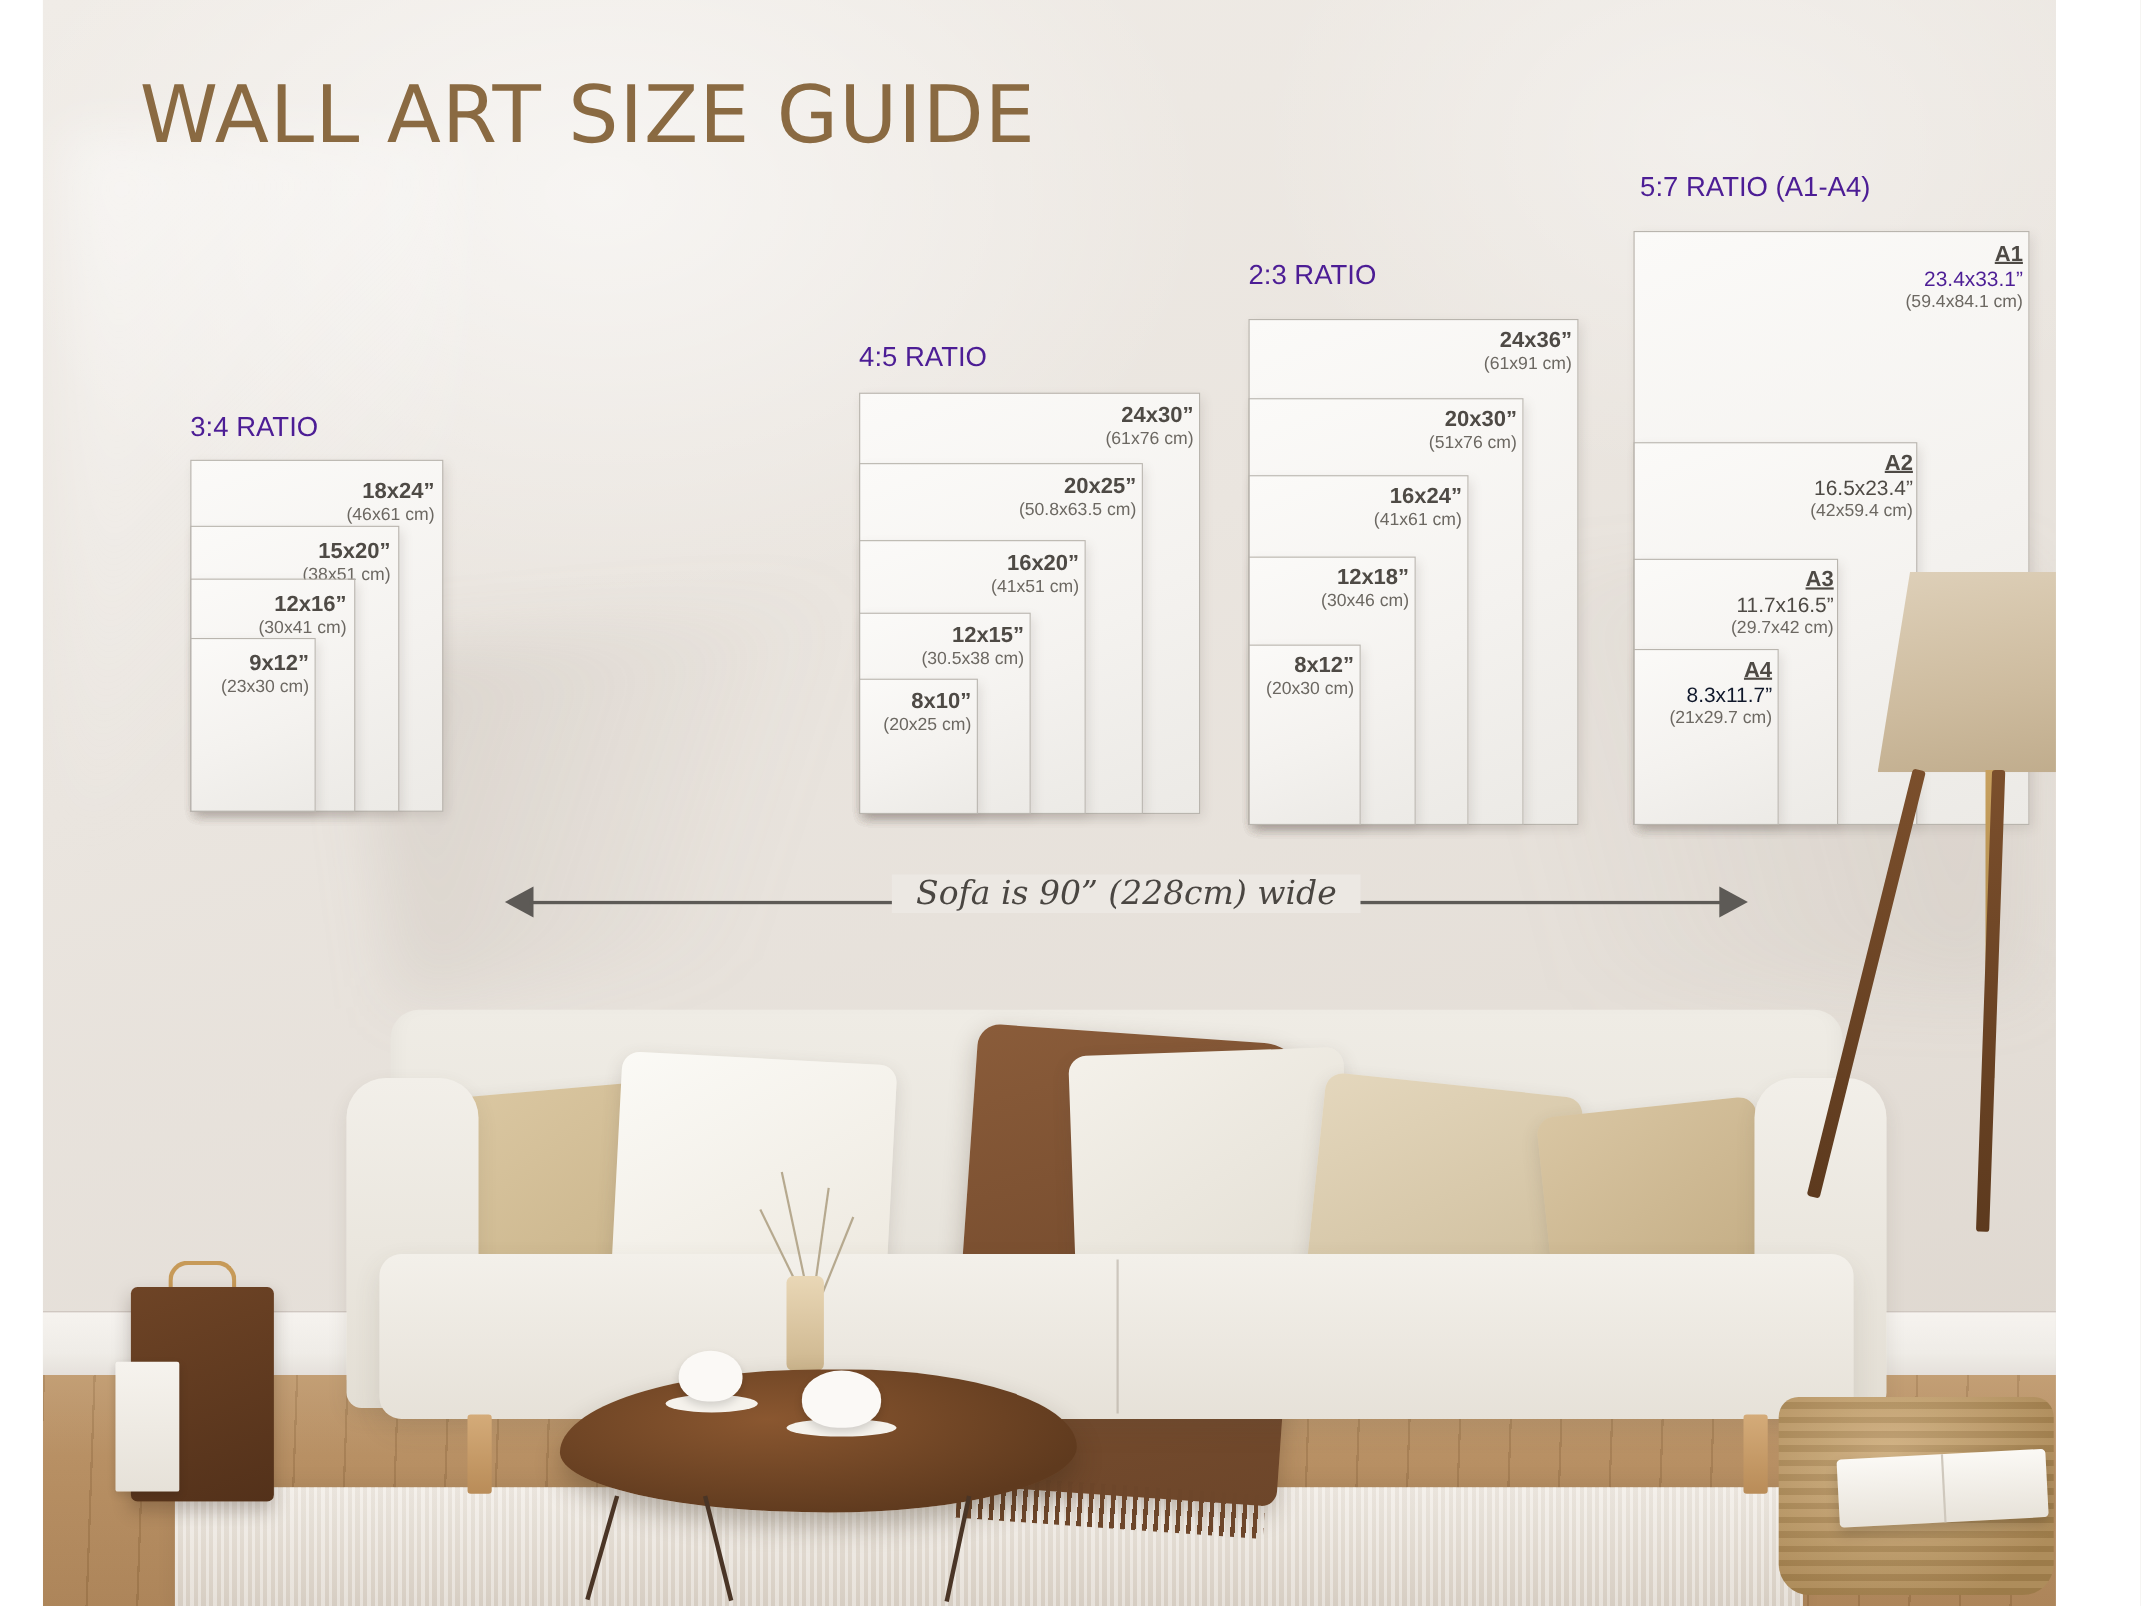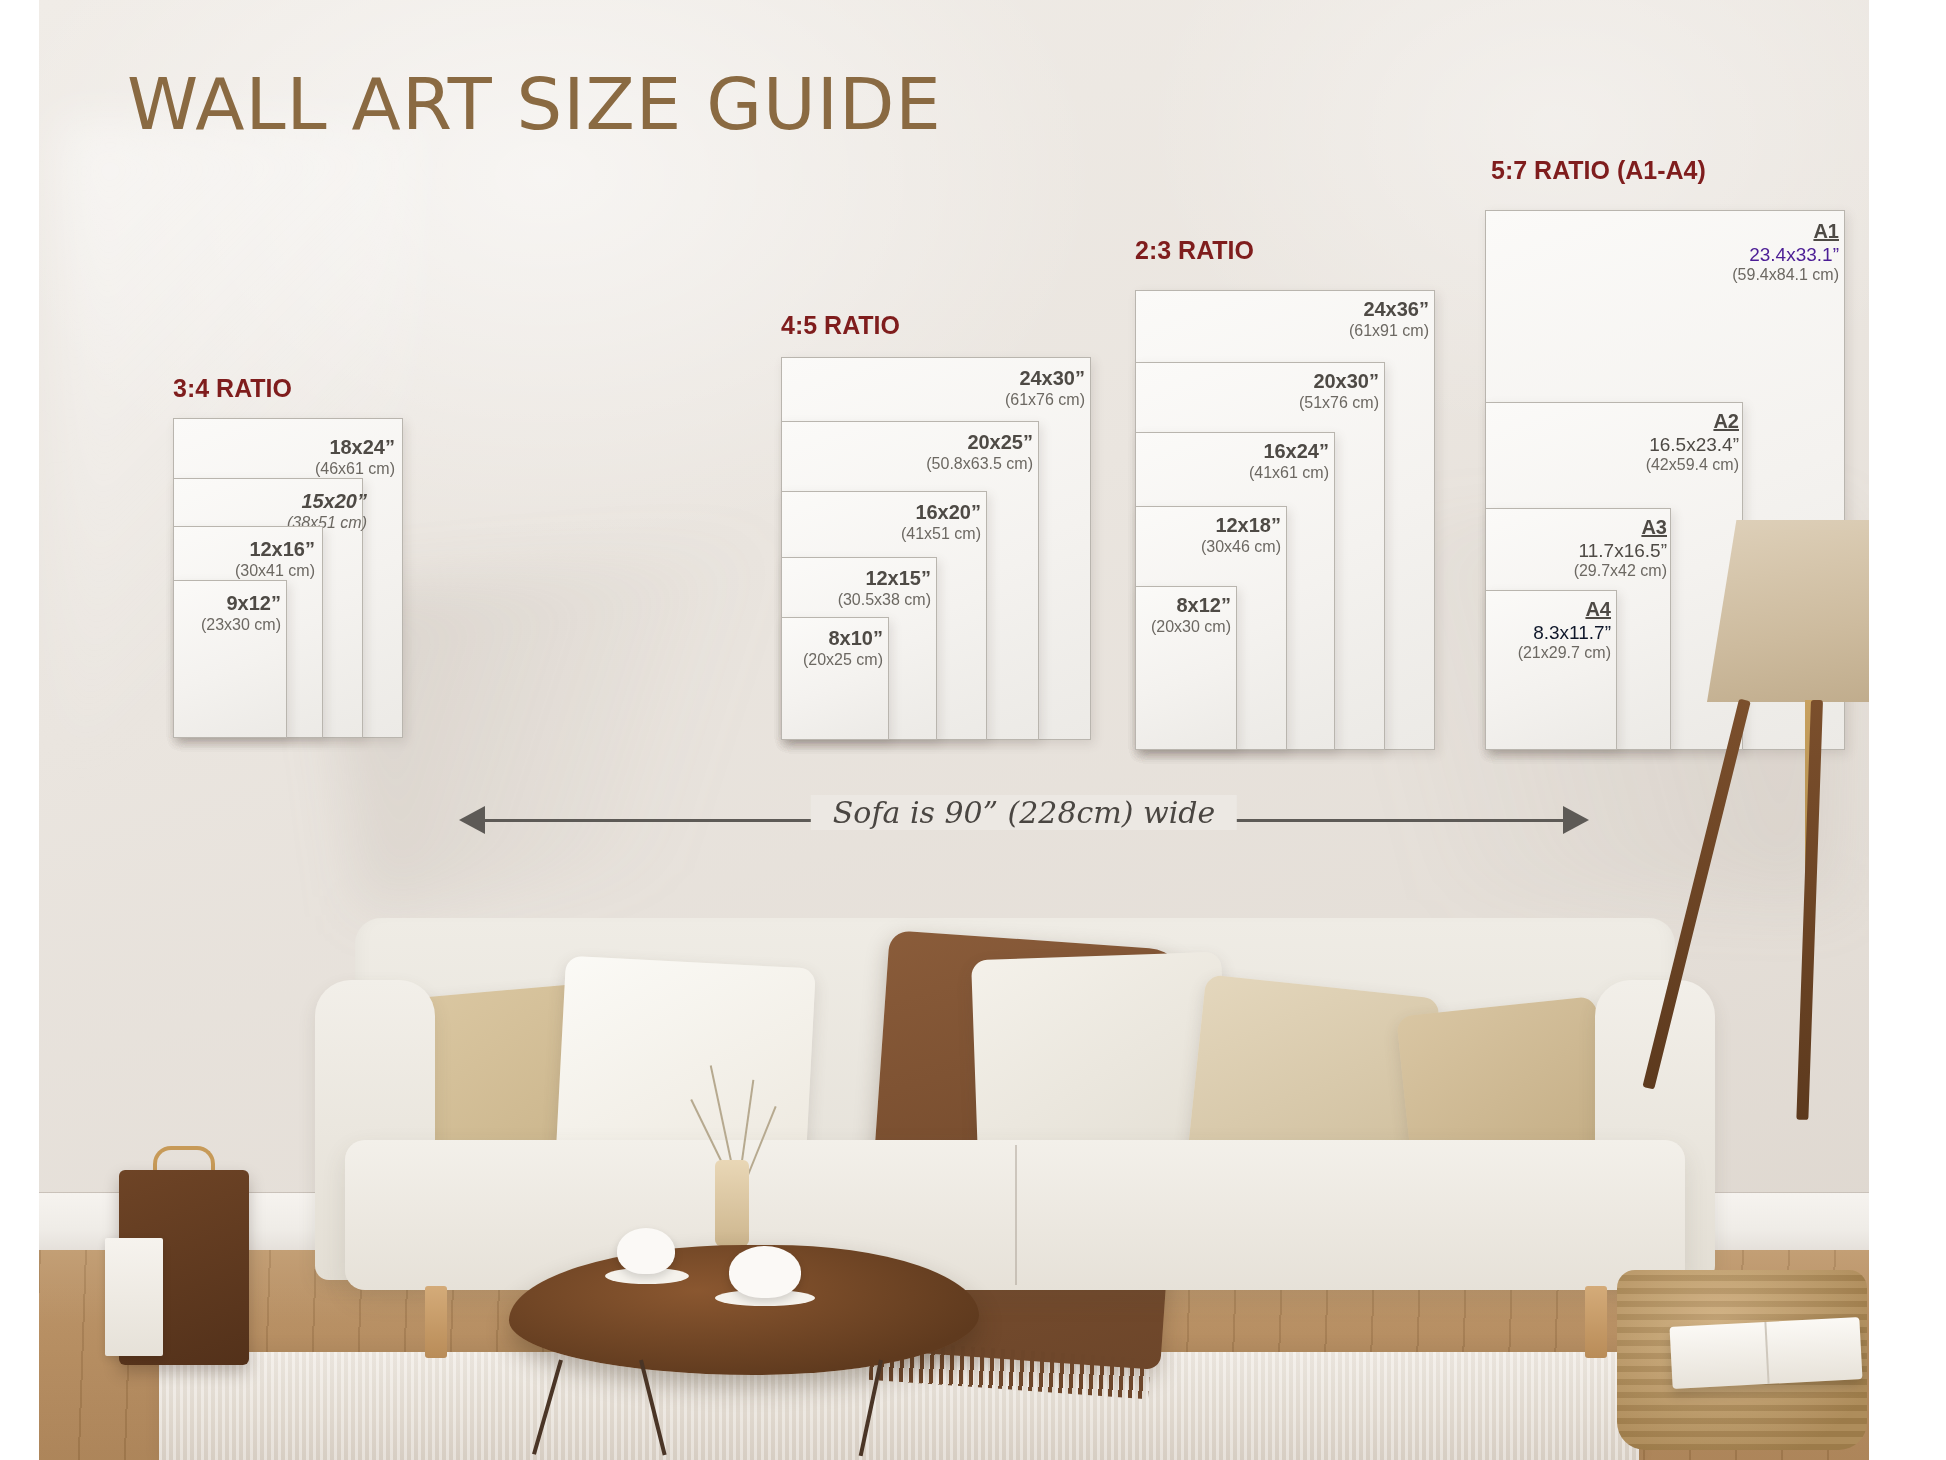--- a/index.html
+++ b/index.html
@@ -77,21 +77,21 @@
     position: absolute; left: 88px; top: 62px;
     font-size: 72px; letter-spacing: 1px;
     color: #8a6a42; font-weight: 400;
     font-family: "DejaVu Sans", sans-serif;
   }
 
   
   .group { position: absolute; }
   .group-title {
     position: absolute;
-    font-size: 25px; font-weight: 700; color: #7f1d1d;
+    font-size: 25px; font-weight: 400; color: #4c1d95;
     white-space: nowrap;
     font-family: "Liberation Sans", sans-serif;
   }
   .frame {
     position: absolute;
     background: linear-gradient(160deg, #fbfaf8 0%, #f4f2ef 55%, #eceae6 100%);
     border: 1px solid #b9b5ae;
     box-shadow: 3px 4px 10px rgba(90,80,70,0.14);
   }
   .flabel {
@@ -289,21 +289,21 @@
   <div class="group" style="left:128px; top:390px; width:260px; height:360px;">
     <div class="group-title" style="left:6px; top:-16px;">3:4 RATIO</div>
 
     <div class="frame" style="left:6px; top:28px; width:230px; height:320px;"></div>
     <div class="flabel" style="left:36px; top:46px; width:192px;">
       <span class="l1">18x24”</span>
       <span class="l2">(46x61 cm)</span>
     </div>
 
     <div class="frame" style="left:6px; top:88px; width:190px; height:260px;"></div>
-    <div class="flabel" style="left:28px; top:100px; width:172px;font-style:italic;">
+    <div class="flabel" style="left:16px; top:100px; width:172px;">
       <span class="l1">15x20”</span>
       <span class="l2">(38x51 cm)</span>
     </div>
 
     <div class="frame" style="left:6px; top:136px; width:150px; height:212px;"></div>
     <div class="flabel" style="left:-10px; top:148px; width:158px;">
       <span class="l1">12x16”</span>
       <span class="l2">(30x41 cm)</span>
     </div>
 

